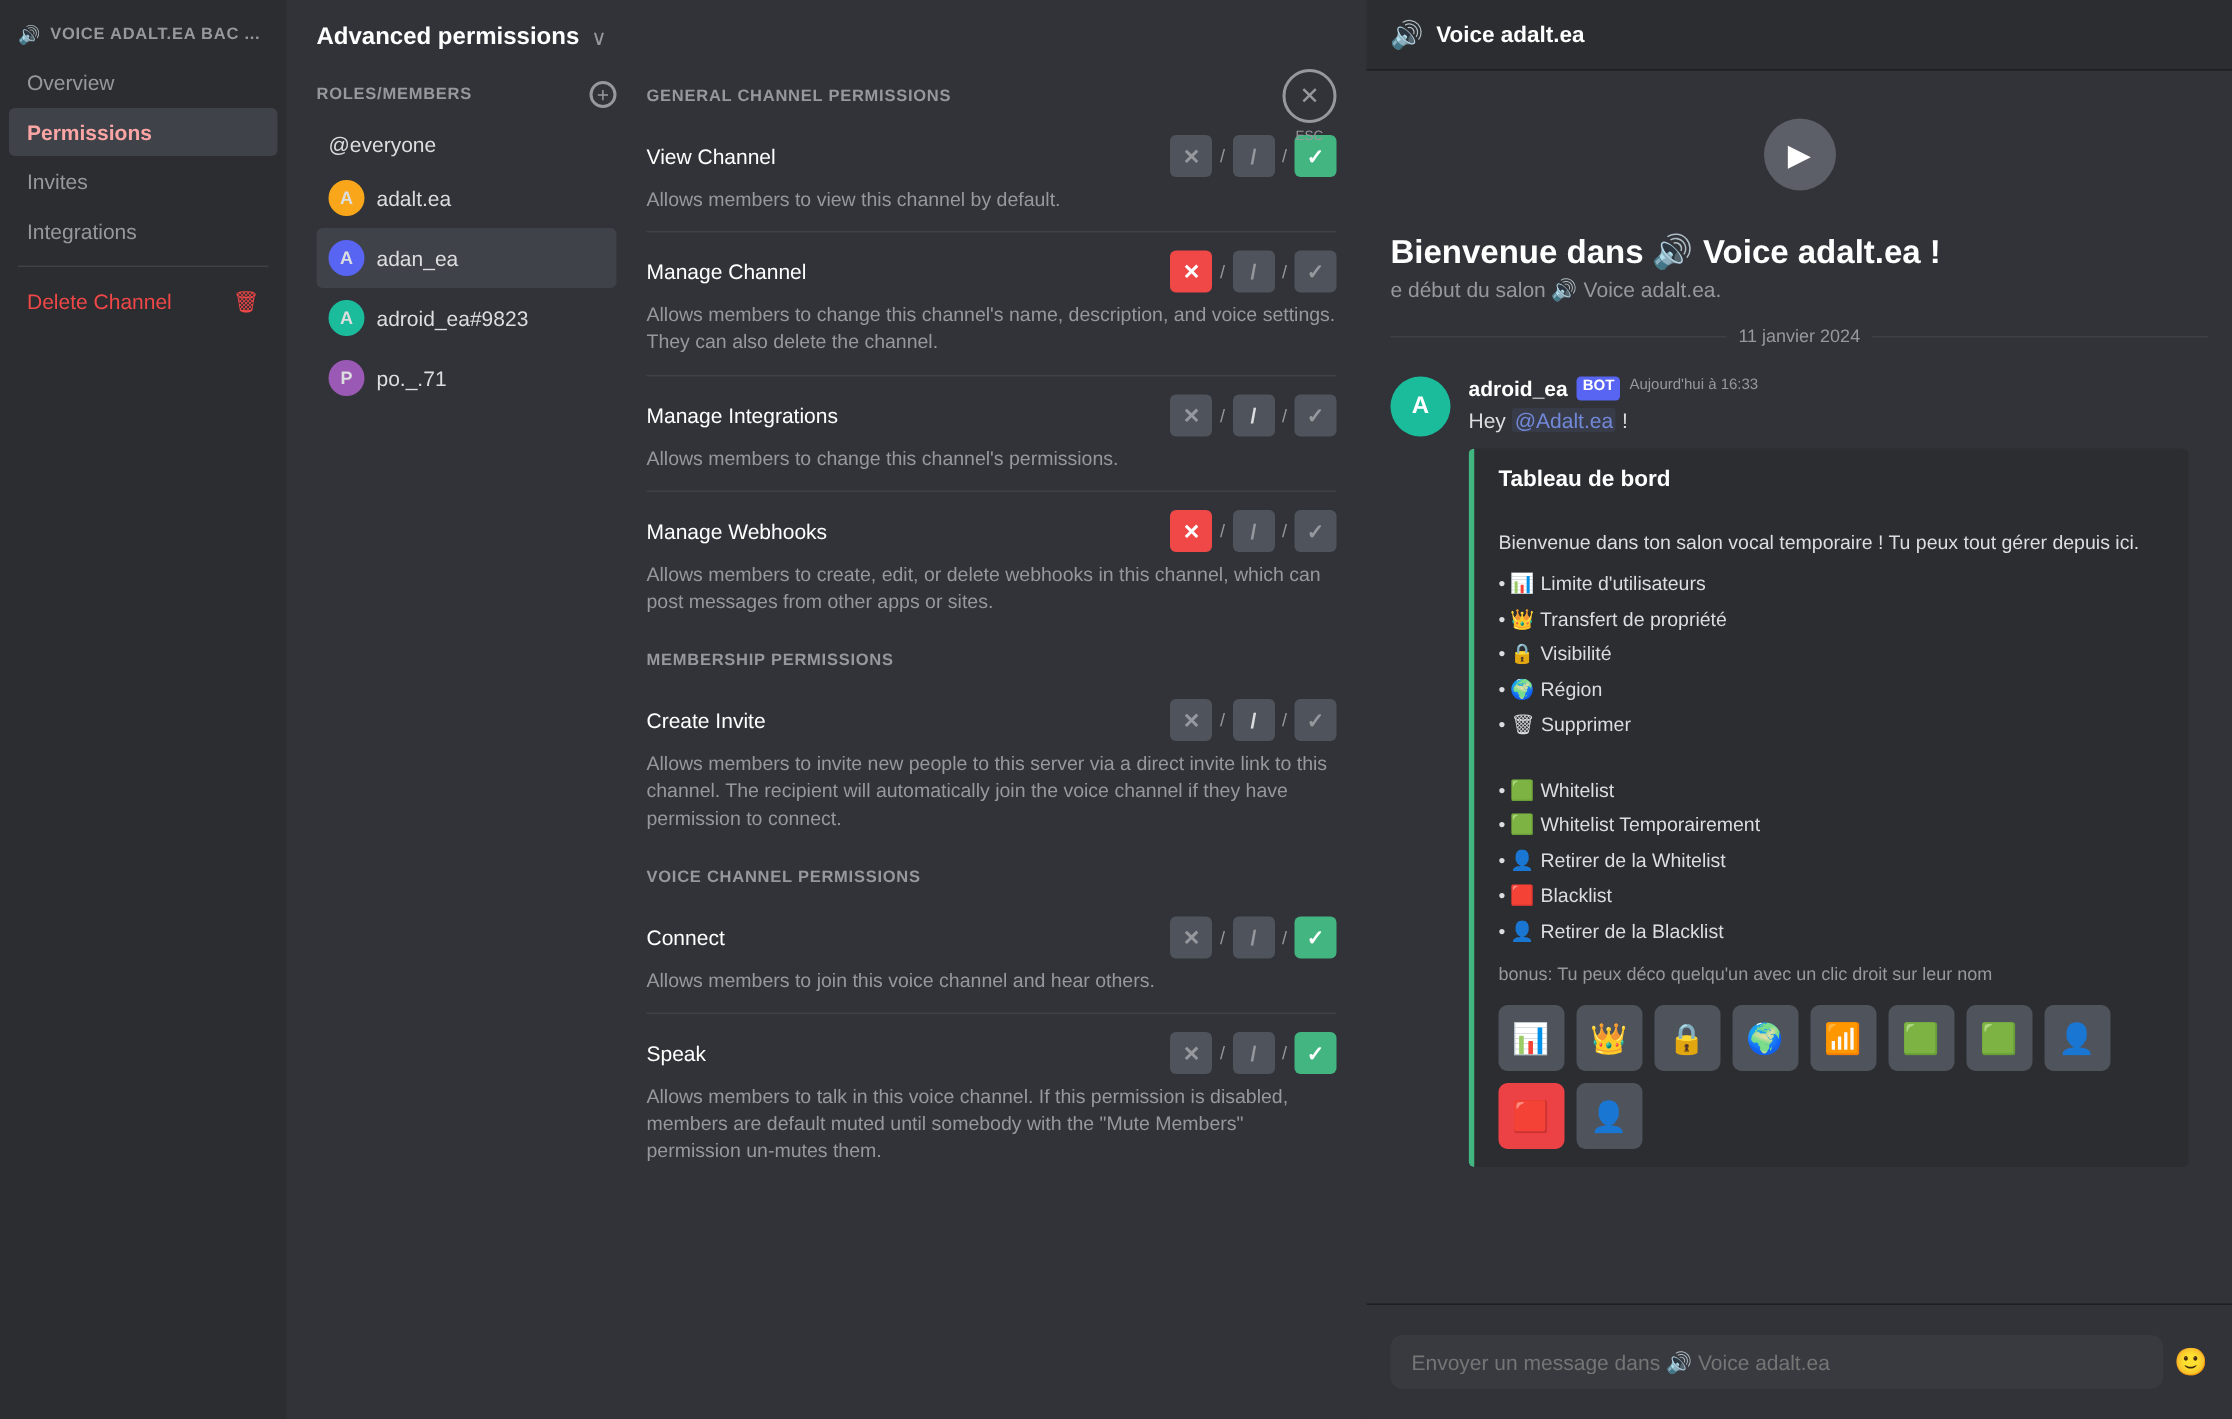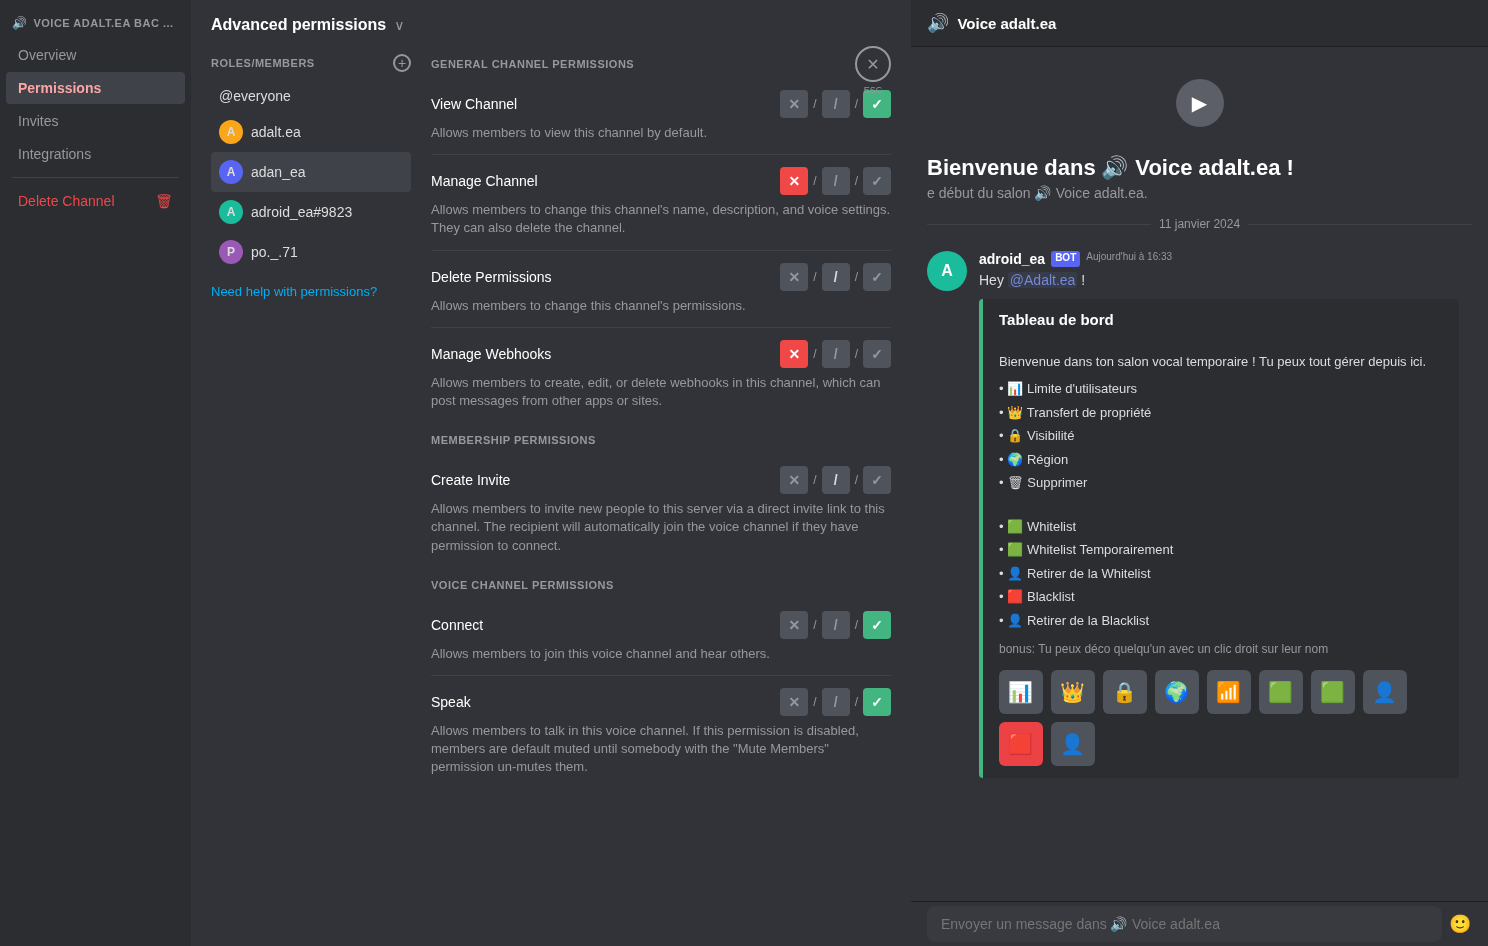--- a/index.html
+++ b/index.html
@@ -415,21 +415,21 @@
       background: #4f545c;
       display: flex;
       align-items: center;
       justify-content: center;
       cursor: pointer;
       font-size: 20px;
     }
     .embed-btn.highlighted { background: #ed4245; }
 
     .voice-input-area {
-      padding: 4px 16px;
+      padding: 20px 16px;
       border-top: 1px solid #1e1f22;
       display: flex;
       align-items: center;
       gap: 8px;
     }
     .voice-input {
       flex: 1;
       background: #383a40;
       border: none;
       border-radius: 8px;
@@ -496,21 +496,20 @@
     </div>
           <div class="role-item">
       <div class="role-avatar" style="background:#1abc9c;">A</div>
       <span>adroid_ea#9823</span>
     </div>
           <div class="role-item">
       <div class="role-avatar" style="background:#9b59b6;">P</div>
       <span>po._.71</span>
     </div>
         </div>
-      <a class="help-link">Need help with permissions?</a>
     </div>
 
     <div class="perms-content">
       <div class="close-btn-container">
         <button class="close-btn">
           <span>✕</span>
         </button>
         <div class="close-esc">ESC</div>
       </div>
 
@@ -537,21 +536,21 @@
                 <span class="toggle-divider">/</span>
                 <button class="toggle-btn allow-inactive">/</button>
                 <span class="toggle-divider">/</span>
                 <button class="toggle-btn allow-inactive">✓</button>
               </div>
             </div>
             <div class="perm-desc">Allows members to change this channel's name, description, and voice settings. They can also delete the channel.</div>
           </div>
           <div class="perm-item">
             <div class="perm-item-header">
-              <span class="perm-name">Delete Permissions</span>
+              <span class="perm-name">Manage Integrations</span>
               <div class="perm-toggle">
                 <button class="toggle-btn deny-inactive">✕</button>
                 <span class="toggle-divider">/</span>
                 <button class="toggle-btn neutral">/</button>
                 <span class="toggle-divider">/</span>
                 <button class="toggle-btn allow-inactive">✓</button>
               </div>
             </div>
             <div class="perm-desc">Allows members to change this channel's permissions.</div>
           </div>

